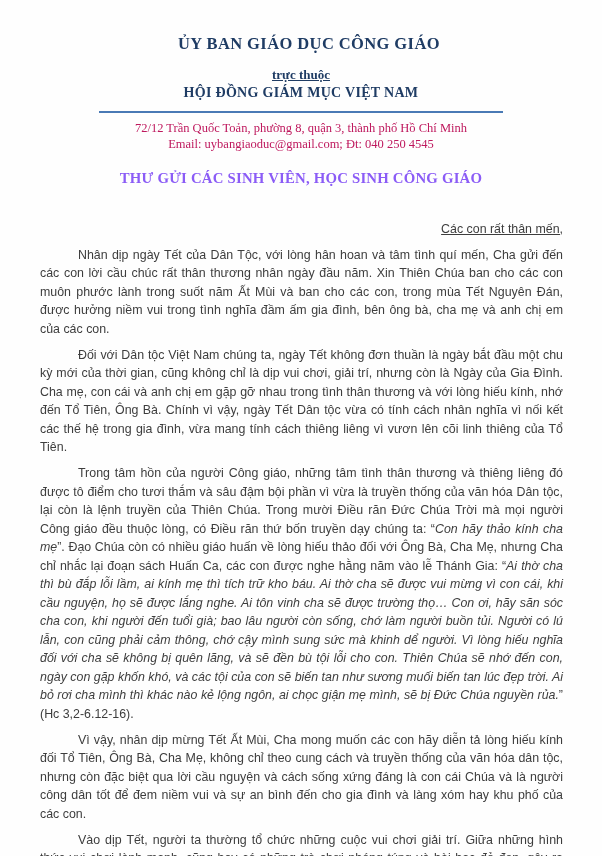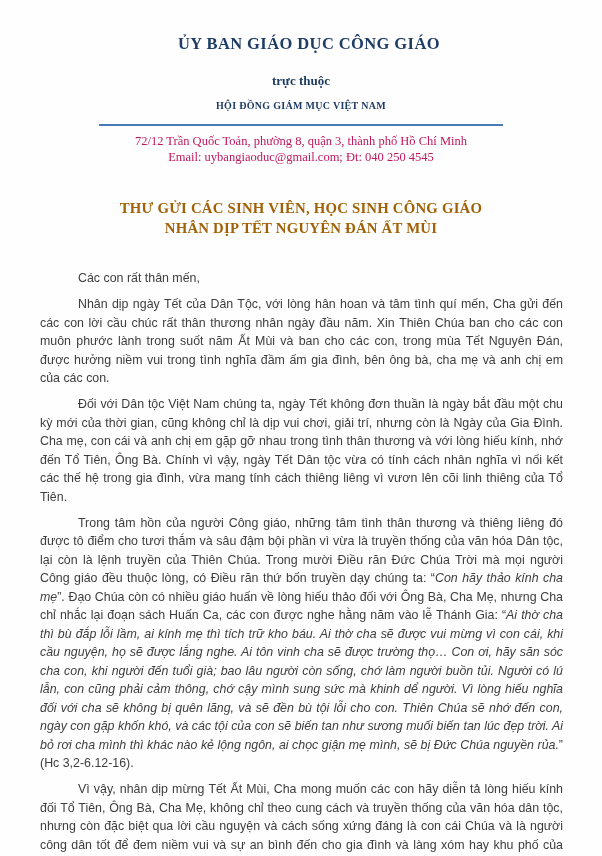--- a/index.html
+++ b/index.html
@@ -24,88 +24,89 @@
     font-size: 16.5px;
     font-weight: bold;
     letter-spacing: 0.4px;
     line-height: 20px;
     margin-left: 16px;
   }
   .lh-affil {
     font-size: 13px;
     font-weight: bold;
     line-height: 18px;
-    margin-top: 18px;
+    margin-top: 12px;
+    text-decoration: underline;
   }
   .lh-parent {
-    font-size: 10px;
+    font-size: 14px;
     font-weight: bold;
     letter-spacing: 0.3px;
     line-height: 18px;
-    margin-top: 7px;
+    margin-top: 0;
   }
   .lh-rule {
     width: 404px;
     height: 2px;
     background: #4a7ab5;
     border: none;
     margin: 9px auto 7px auto;
   }
   .lh-addr {
     font-size: 12.5px;
     line-height: 16px;
     color: #be185d;
   }
   
   .title-block {
-    margin-top: 34px;
+    margin-top: 17px;
     text-align: center;
     font-family: "Liberation Serif", "DejaVu Serif", serif;
-    color: #a16207;
+    color: #8b5cf6;
     font-weight: bold;
     font-size: 14.8px;
     line-height: 19.5px;
     letter-spacing: 0.2px;
   }
   
   .letter-body {
     margin: 31px 39px 0 40px;
     color: #3d3d3d;
     font-size: 12.4px;
     line-height: 18.5px;
     text-align: justify;
   }
   .para {
     text-indent: 38px;
     margin-bottom: 7.5px;
   }
   .salutation {
     text-indent: 38px;
     margin-bottom: 7.5px;
-    text-align: left;
+    text-align: right;
+    text-decoration: underline;
   }
   .it { font-style: italic; }
 </style>
 </head>
 <body>
 
 <div class="page">
 
   <header class="letterhead">
     <div class="lh-org">ỦY BAN GIÁO DỤC CÔNG GIÁO</div>
     <div class="lh-affil">trực thuộc</div>
     <div class="lh-parent">HỘI ĐỒNG GIÁM MỤC VIỆT NAM</div>
     <hr class="lh-rule">
     <div class="lh-addr">72/12 Trần Quốc Toản, phường 8, quận 3, thành phố Hồ Chí Minh</div>
     <div class="lh-addr">Email: uybangiaoduc@gmail.com; Đt: 040 250 4545</div>
   </header>
 
   <div class="title-block">
     <div>THƯ GỬI CÁC SINH VIÊN, HỌC SINH CÔNG GIÁO</div>
-    <div>NHÂN DỊP TẾT NGUYÊN ĐÁN ẤT MÙI</div>
   </div>
 
   <div class="letter-body">
     <p class="salutation">Các con rất thân mến,</p>
     <div>
         <p class="para"><span>Nhân dịp ngày Tết của Dân Tộc, với lòng hân hoan và tâm tình quí mến, Cha gửi đến các con lời cầu chúc rất thân thương nhân ngày đầu năm. Xin Thiên Chúa ban cho các con muôn phước lành trong suốt năm Ất Mùi và ban cho các con, trong mùa Tết Nguyên Đán, được hưởng niềm vui trong tình nghĩa đầm ấm gia đình, bên ông bà, cha mẹ và anh chị em của các con.</span></p>
         <p class="para"><span>Đối với Dân tộc Việt Nam chúng ta, ngày Tết không đơn thuần là ngày bắt đầu một chu kỳ mới của thời gian, cũng không chỉ là dịp vui chơi, giải trí, nhưng còn là Ngày của Gia Đình. Cha mẹ, con cái và anh chị em gặp gỡ nhau trong tình thân thương và với lòng hiếu kính, nhớ đến Tổ Tiên, Ông Bà. Chính vì vậy, ngày Tết Dân tộc vừa có tính cách nhân nghĩa vì nối kết các thế hệ trong gia đình, vừa mang tính cách thiêng liêng vì vươn lên cõi linh thiêng của Tổ Tiên.</span></p>
         <p class="para"><span>Trong tâm hồn của người Công giáo, những tâm tình thân thương và thiêng liêng đó được tô điểm cho tươi thắm và sâu đậm bội phần vì vừa là truyền thống của văn hóa Dân tộc, lại còn là lệnh truyền của Thiên Chúa. Trong mười Điều răn Đức Chúa Trời mà mọi người Công giáo đều thuộc lòng, có Điều răn thứ bốn truyền dạy chúng ta: “</span><span class="it">Con hãy thảo kính cha mẹ</span><span>”. Đạo Chúa còn có nhiều giáo huấn về lòng hiếu thảo đối với Ông Bà, Cha Mẹ, nhưng Cha chỉ nhắc lại đoạn sách Huấn Ca, các con được nghe hằng năm vào lễ Thánh Gia: “</span><span class="it">Ai thờ cha thì bù đắp lỗi lầm, ai kính mẹ thì tích trữ kho báu. Ai thờ cha sẽ được vui mừng vì con cái, khi cầu nguyện, họ sẽ được lắng nghe. Ai tôn vinh cha sẽ được trường thọ… Con ơi, hãy săn sóc cha con, khi người đến tuổi già; bao lâu người còn sống, chớ làm người buồn tủi. Người có lú lẫn, con cũng phải cảm thông, chớ cậy mình sung sức mà khinh dể người. Vì lòng hiếu nghĩa đối với cha sẽ không bị quên lãng, và sẽ đền bù tội lỗi cho con. Thiên Chúa sẽ nhớ đến con, ngày con gặp khốn khó, và các tội của con sẽ biến tan như sương muối biến tan lúc đẹp trời. Ai bỏ rơi cha mình thì khác nào kẻ lộng ngôn, ai chọc giận mẹ mình, sẽ bị Đức Chúa nguyền rủa.</span><span>” (Hc 3,2-6.12-16).</span></p>
         <p class="para"><span>Vì vậy, nhân dịp mừng Tết Ất Mùi, Cha mong muốn các con hãy diễn tả lòng hiếu kính đối Tổ Tiên, Ông Bà, Cha Mẹ, không chỉ theo cung cách và truyền thống của văn hóa dân tộc, nhưng còn đặc biệt qua lời cầu nguyện và cách sống xứng đáng là con cái Chúa và là người công dân tốt để đem niềm vui và sự an bình đến cho gia đình và làng xóm hay khu phố của các con.</span></p>
         <p class="para"><span>Vào dịp Tết, người ta thường tổ chức những cuộc vui chơi giải trí. Giữa những hình thức vui chơi lành mạnh, cũng hay có những trò chơi phóng túng và bài bạc đỏ đen, gây ra những tệ nạn, có thể dẫn đến cả tội phạm, làm mất niềm vui và an bình trong gia đình cũng như làm tổn thương tình nghĩa bạn bè, làng xóm. Là sinh viên, học sinh công giáo, các con hãy tránh xa những trò chơi không lành mạnh và, hơn nữa, các con hãy là “muối cho đời” (x. Mt 5,13) và “men trong</span></p>

